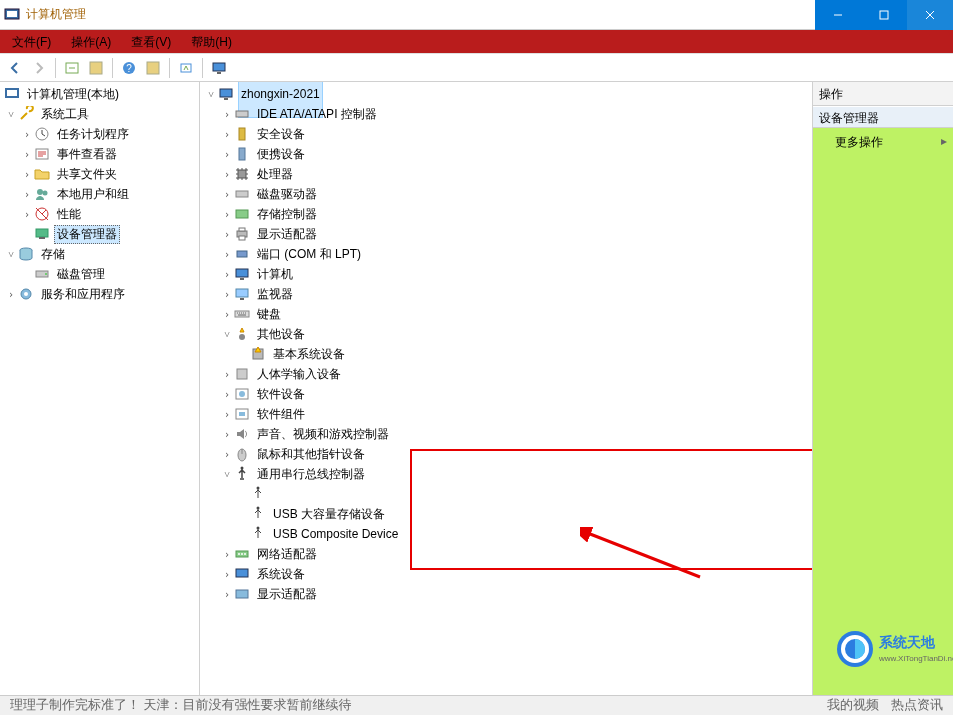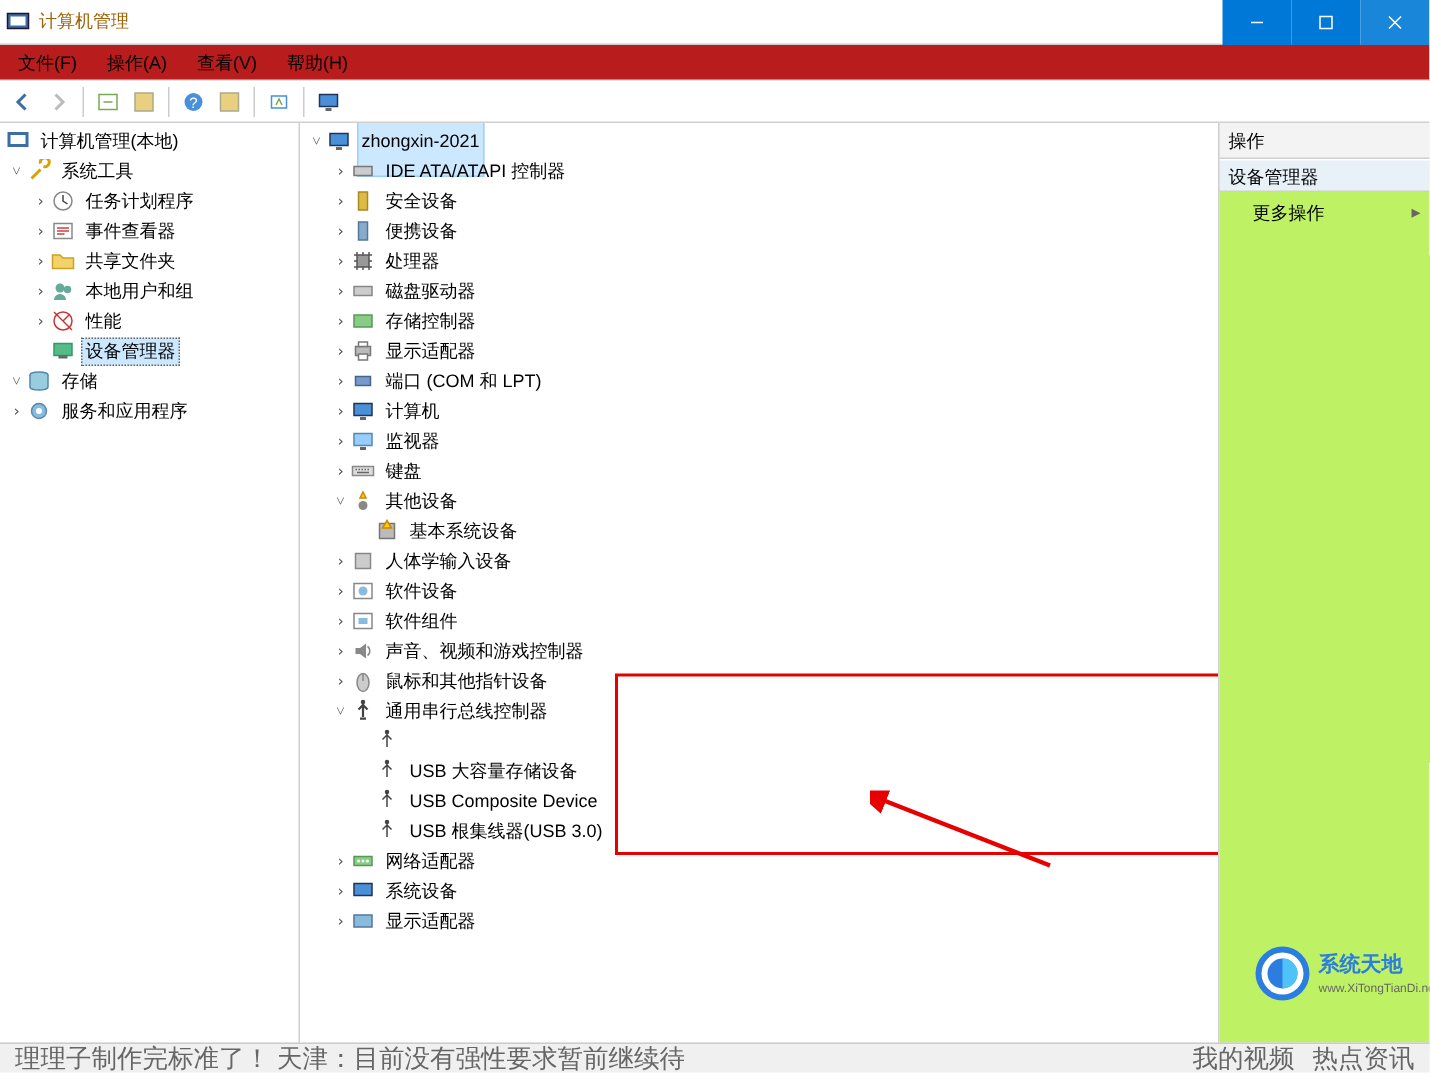--- a/index.html
+++ b/index.html
@@ -30,21 +30,21 @@
 .tlabel.rootsel { background:#cce8ff; border:1px solid #99d1ff; padding:16px 2px;}
 .indent0 { padding-left: 4px; }
 .indent1 { padding-left: 20px; }
 .indent2 { padding-left: 36px; }
 .rightheader { height:24px; background:#f3f3f3; border-bottom:1px solid #d0d0d0; padding-left:6px; line-height:24px; font-weight:normal; color:#000;}
 .rightsection { height:22px; background:#e8f0f8; border-top:1px solid #fff; border-bottom:1px solid #d0d0d0; padding-left:6px; line-height:22px; }
 .rightlink { padding: 6px 6px 6px 22px; cursor:pointer; }
 .highlight-box { position:absolute; border:2px solid #e60000; left:210px; top:367px; width:405px; height:121px; pointer-events:none;}
 .red-arrow { position:absolute; left:380px; top:445px; pointer-events:none; }
 .watermark { position:absolute; right:0; bottom:39px; }
-.bottombar { position:absolute; left:0; right:0; bottom:0; height:20px; background:#f0f0f0; border-top:1px solid #ccc; display:flex; align-items:center; color:#666; font-size:17px; padding:0 4px;}
+.bottombar { position:absolute; left:0; right:0; bottom:0; height:20px; background:#f0f0f0; border-top:1px solid #ccc; display:flex; align-items:flex-start; color:#666; font-size:13px; padding:0 4px;}
 .bottombar .bspacer{flex:1;}
 .bottombar span { margin:0 6px;}
 </style>
 </head>
 <body>
 
 <div class="titlebar">
   <span class="app-icon">
     <svg viewBox="0 0 16 16">
         <rect x="1" y="2" width="14" height="10" fill="#3a6ea5" stroke="#213"></rect>
@@ -215,20 +215,30 @@
       <div class="tree-item indent0">
         <span class="expander">˅</span>
         <span class="ticon">
             <svg viewBox="0 0 16 16">
               <ellipse cx="8" cy="4" rx="6" ry="2" fill="#9cd" stroke="#58a"></ellipse>
               <path d="M2 4v8a6 2 0 0 0 12 0V4" fill="#9cd" stroke="#58a"></path>
             </svg>
           </span>
         <span class="tlabel">存储</span>
       </div>
+      <div class="tree-item indent1">
+        <span class="expander blank">·</span>
+        <span class="ticon">
+            <svg viewBox="0 0 16 16">
+              <rect x="2" y="5" width="12" height="6" fill="#ccc" stroke="#888"></rect>
+              <circle cx="12" cy="8" r="1" fill="#5c5"></circle>
+            </svg>
+          </span>
+        <span class="tlabel">磁盘管理</span>
+      </div>
       <div class="tree-item indent0">
         <span class="expander">›</span>
         <span class="ticon">
             <svg viewBox="0 0 16 16">
               <circle cx="8" cy="8" r="5" fill="#8bd" stroke="#58a"></circle>
               <circle cx="8" cy="8" r="2" fill="#fff"></circle>
             </svg>
           </span>
         <span class="tlabel">服务和应用程序</span>
       </div>
@@ -452,30 +462,20 @@
         </div>
       <div class="tree-item indent2">
           <span class="expander blank">·</span>
           <span class="ticon">
             <svg viewBox="0 0 16 16">
               <path d="M8 2v10M8 4l-3 3M8 4l3 3" stroke="#444" fill="none"></path>
               <circle cx="8" cy="2" r="1.5" fill="#444"></circle>
             </svg>
           </span>
           <span class="tlabel">USB Composite Device</span>
-        </div>
-      <div class="tree-item indent2">
-          <span class="expander blank">·</span>
-          <span class="ticon">
-            <svg viewBox="0 0 16 16">
-              <path d="M8 2v10M8 4l-3 3M8 4l3 3" stroke="#444" fill="none"></path>
-              <circle cx="8" cy="2" r="1.5" fill="#444"></circle>
-            </svg>
-          </span>
-          <span class="tlabel">USB 根集线器(USB 3.0)</span>
         </div>
       <div class="tree-item indent1">
           <span class="expander">›</span>
           <span class="ticon">
             <svg viewBox="0 0 16 16">
               <rect x="2" y="5" width="12" height="6" fill="#8c8" stroke="#595"></rect>
               <circle cx="5" cy="8" r="1" fill="#fff"></circle>
               <circle cx="8" cy="8" r="1" fill="#fff"></circle>
               <circle cx="11" cy="8" r="1" fill="#fff"></circle>
             </svg>

